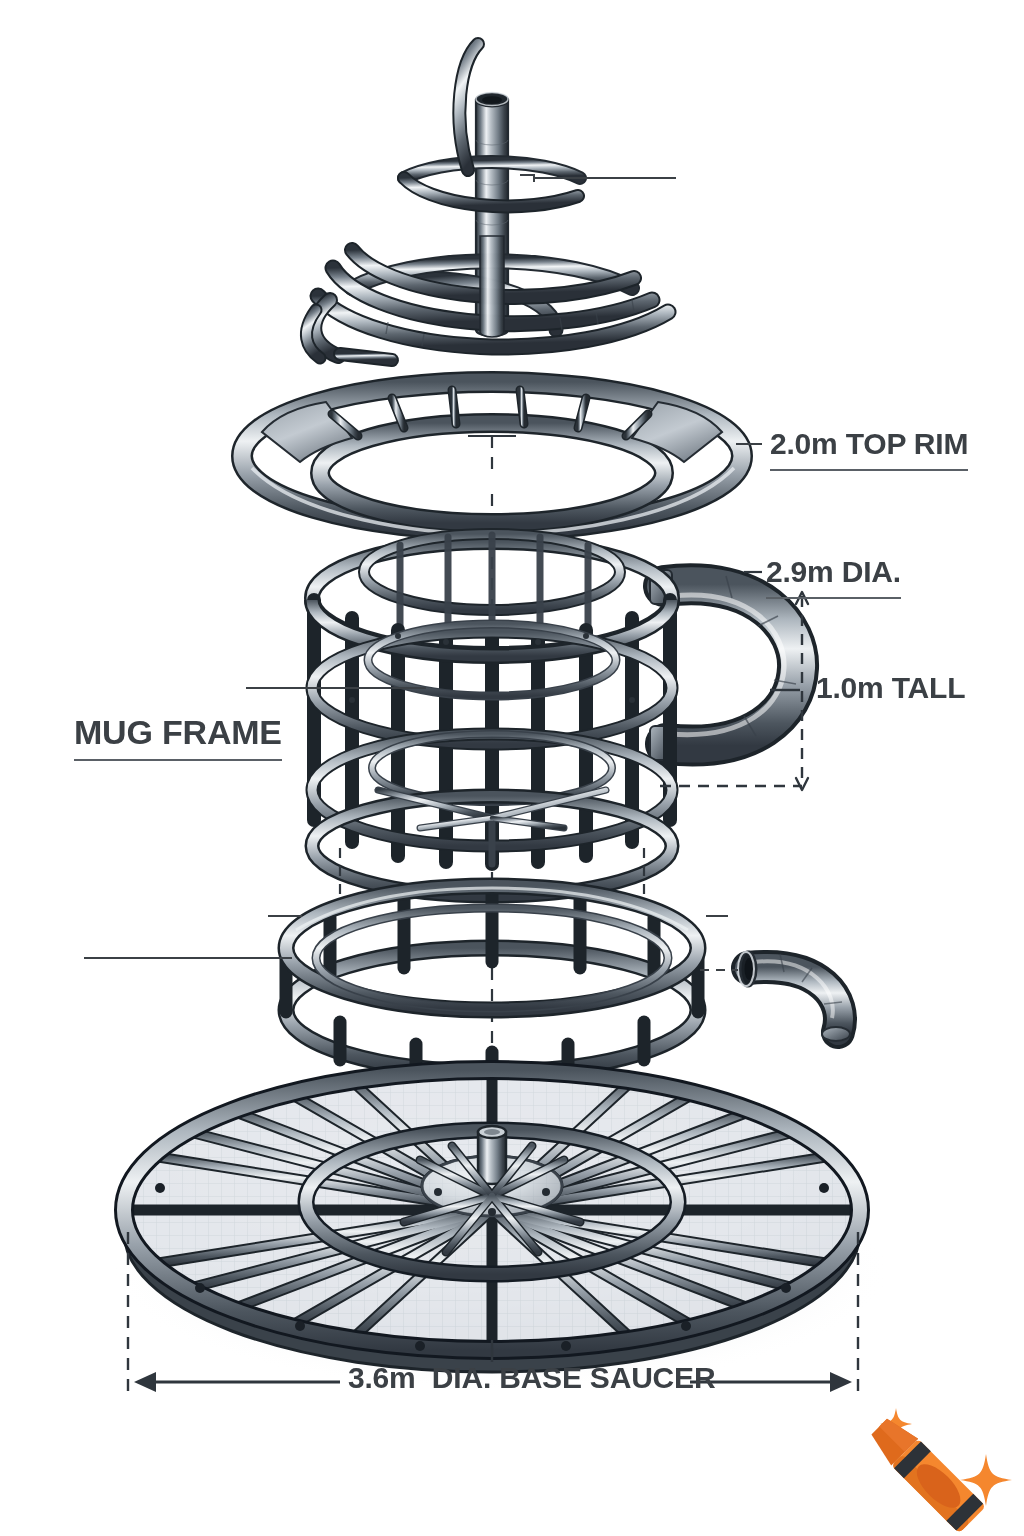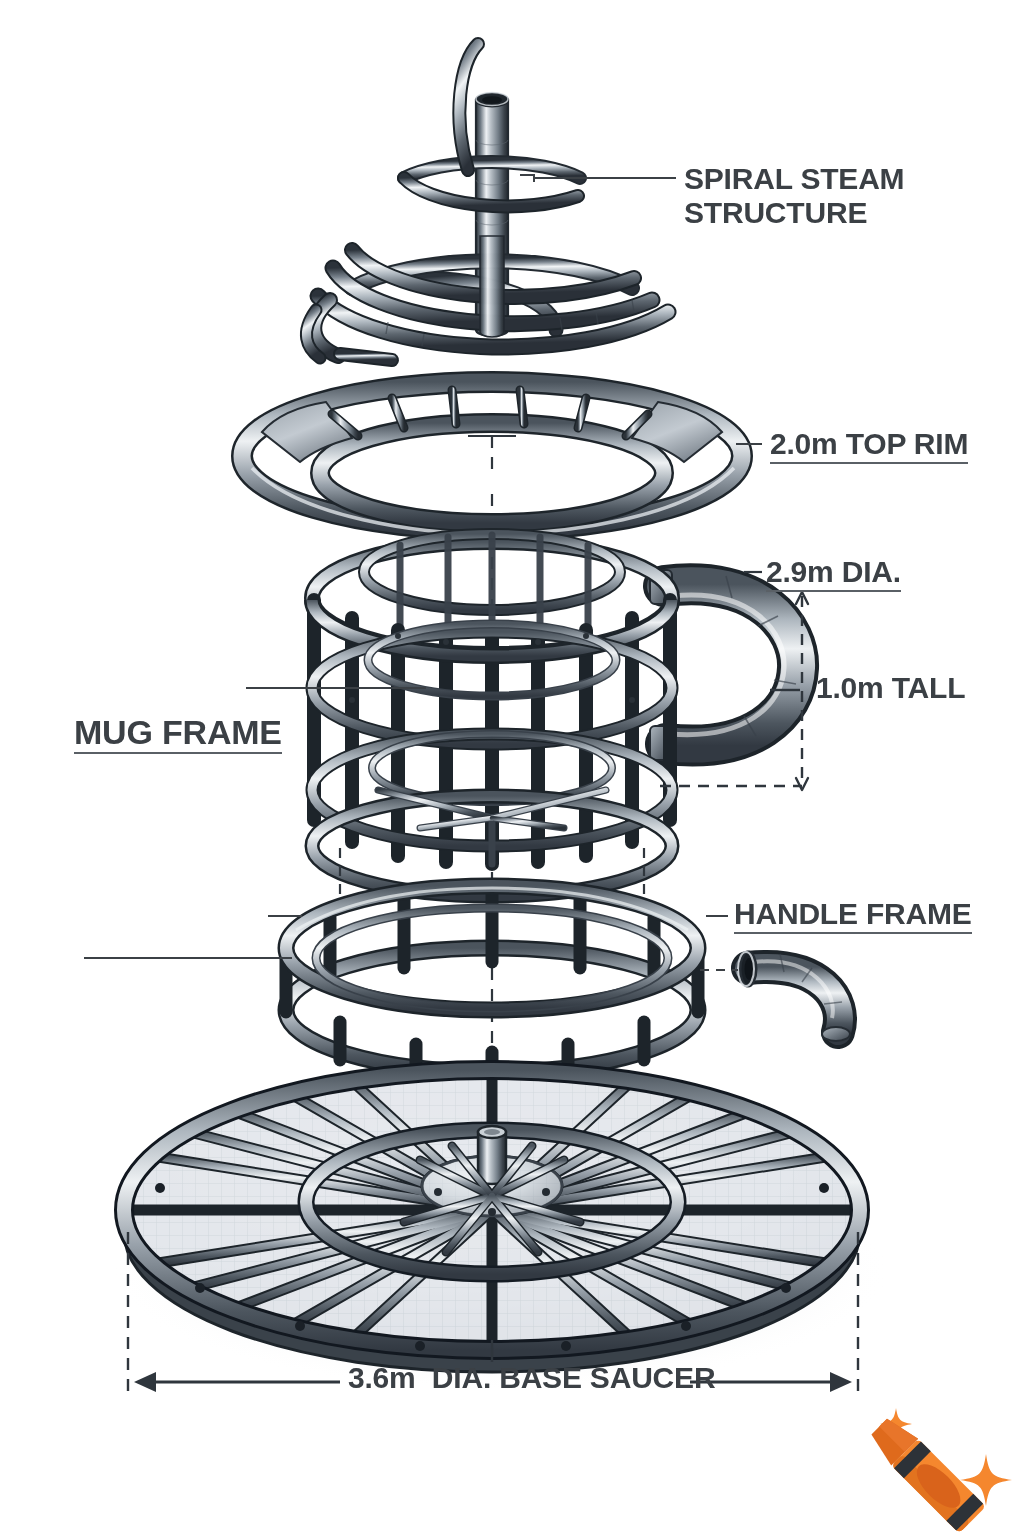--- a/index.html
+++ b/index.html
@@ -14,21 +14,21 @@
 
   .lbl{
     position:absolute;
     color:#3b4045;
     font-weight:700;
     letter-spacing:-0.2px;
     line-height:1.06;
     white-space:pre;
     font-family:"Liberation Sans","DejaVu Sans",sans-serif;
   }
-  .lbl.u{border-bottom:2px solid #5a6066;padding-bottom:2px;}
+  .lbl.u{border-bottom:2px solid #5a6066;padding-bottom:9px;}
 
   #lbl-spiral{left:684px;top:162px;font-size:30px;line-height:1.12;}
   #lbl-toprim{left:770px;top:428px;font-size:30px;}
   #lbl-dia{left:766px;top:556px;font-size:30px;}
   #lbl-tall{left:816px;top:672px;font-size:30px;}
   #lbl-mug{left:74px;top:670px;font-size:34px;margin-top:44px;}
   #lbl-inner{left:58px;top:892px;font-size:30px;text-align:center;width:208px;line-height:1.14;}
   #lbl-handle{left:734px;top:898px;font-size:30px;}
   #lbl-base{left:348px;top:1362px;font-size:30px;}
 </style>
@@ -585,28 +585,26 @@
       <rect x="34" y="58" width="14" height="38" fill="#2D3238"></rect>
       <rect x="108" y="58" width="14" height="38" fill="#2D3238"></rect>
       <ellipse cx="78" cy="77" rx="28" ry="13" fill="#D9631B"></ellipse>
       <path d="M30 58 L-6 66 L-6 88 L30 96 Z" fill="#DF6A1C"></path>
       <path d="M30 58 L-6 66 L-6 77 L30 77 Z" fill="#E8752A"></path>
     </g>
   </g>
 
 </svg>
 
-<div class="lbl" id="lbl-spiral"><span>SPIRAL STEAM</span><br><span>STRUCTURE</span></div>
 
 <div class="lbl u" id="lbl-toprim">2.0m TOP RIM</div>
 
 <div class="lbl u" id="lbl-dia">2.9m DIA.</div>
 
 <div class="lbl" id="lbl-tall">1.0m TALL</div>
 
 <div class="lbl u" id="lbl-mug">MUG FRAME</div>
 
 
-<div class="lbl u" id="lbl-handle">HANDLE FRAME</div>
 
 <div class="lbl" id="lbl-base">3.6m  DIA. BASE SAUCER</div>
 
 </div>
 
 </body></html>

